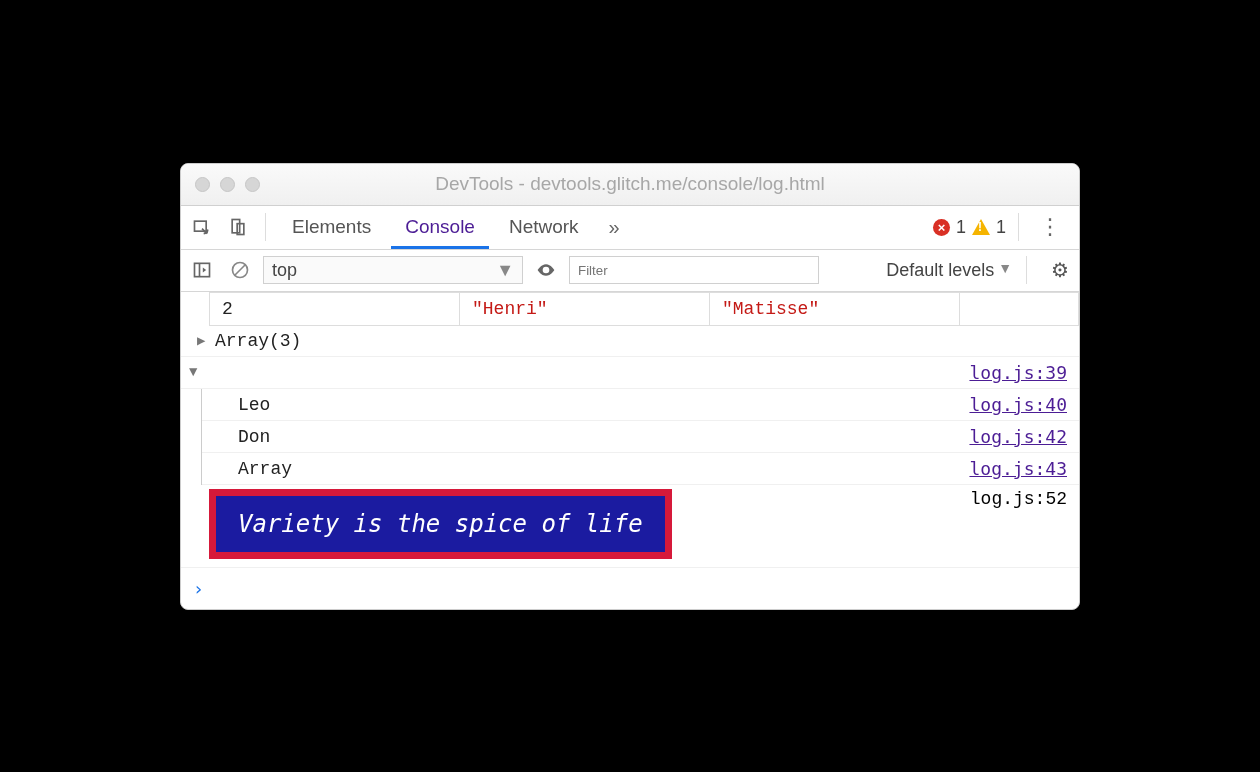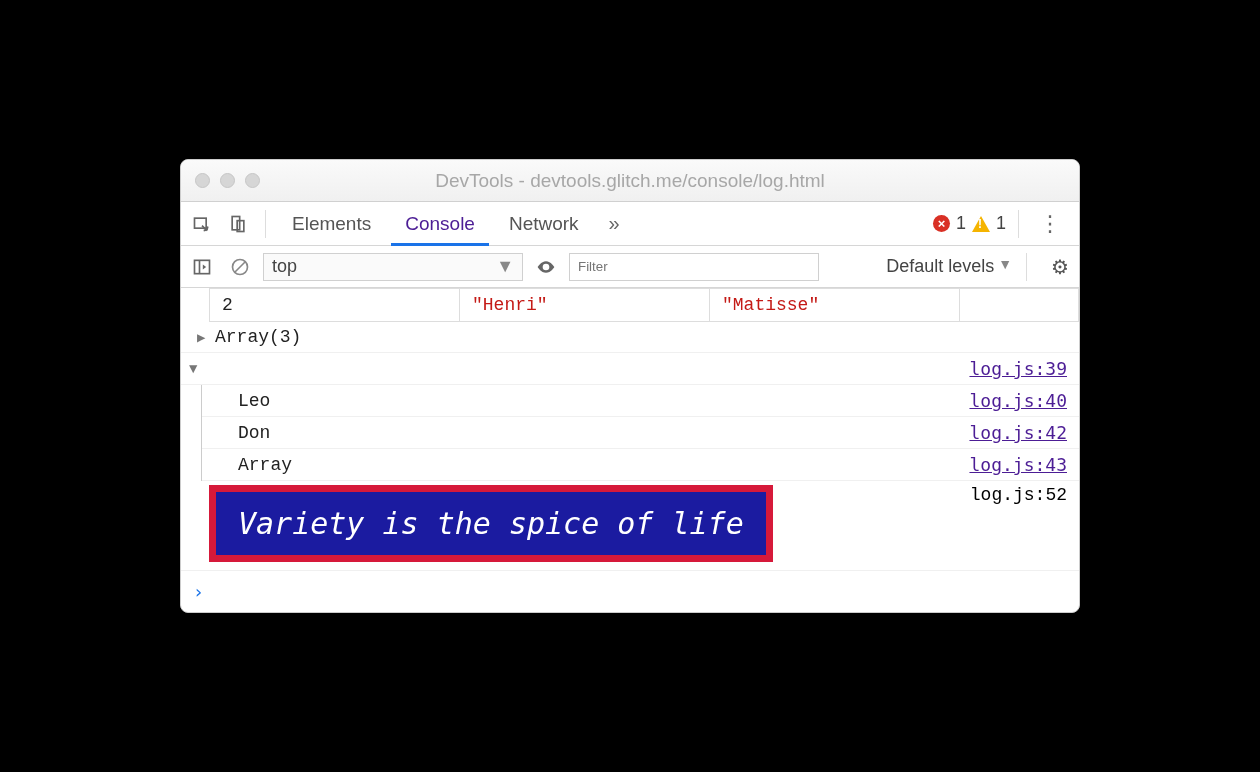--- a/index.html
+++ b/index.html
@@ -161,21 +161,21 @@
       display:flex;
       align-items:flex-start;
       padding: 4px 12px 8px 28px;
       border-bottom: 1px solid #f0f0f0;
     }
     .styled-log {
       background: #1b1ba0;
       color: #fff;
       border: 7px solid #d6193a;
       font-style: italic;
-      font-size: 30px;
+      font-size: 24px;
       padding: 14px 22px;
       font-family: Menlo, Monaco, monospace;
     }
     .prompt-line {
       padding: 10px 12px;
       color: #1a73e8;
       font-family: Menlo, Monaco, monospace;
       font-size: 18px;
     }
     .eye-icon svg, .icon-btn svg { width: 20px; height: 20px; }

